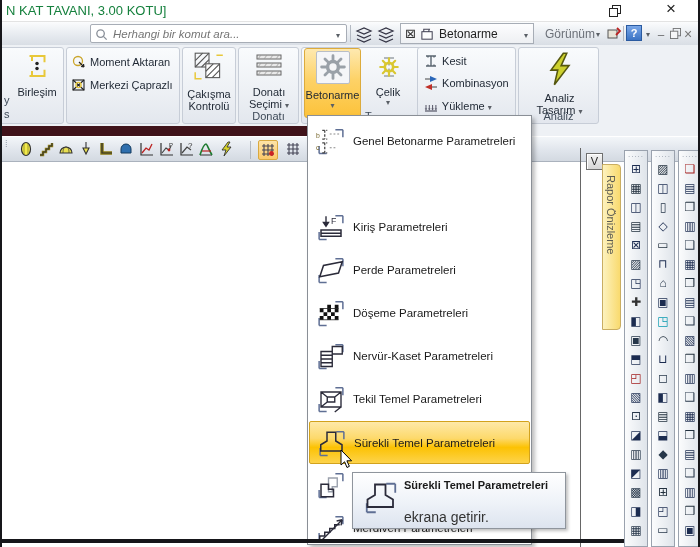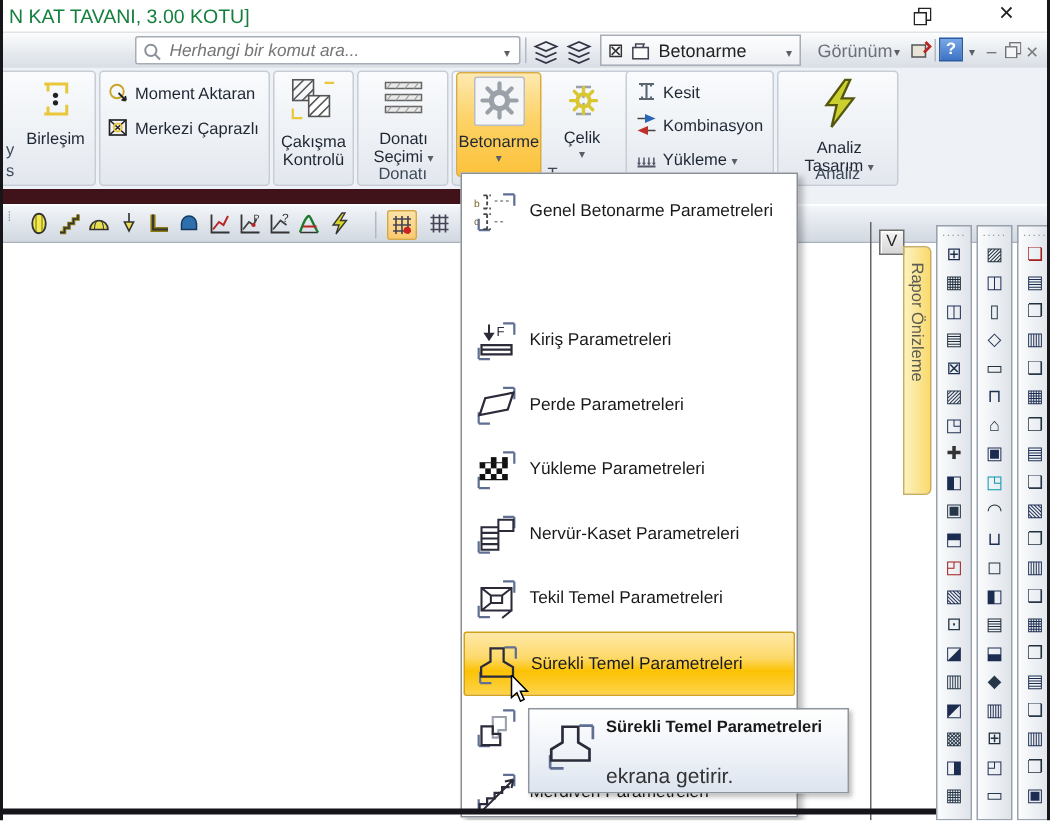--- a/index.html
+++ b/index.html
@@ -565,21 +565,21 @@
       <div class="menu-item" style="top: 90px;">
         <svg width="30" height="31" class="mi-ico">
           <use href="#m-kiris"></use>
         </svg>
         <span class="mi-label">Kiriş Parametreleri</span>
       </div>
       <div class="menu-item" style="top: 176px;">
         <svg width="30" height="31" class="mi-ico">
           <use href="#m-doseme"></use>
         </svg>
-        <span class="mi-label">Yükleme Parametreleri</span>
+        <span class="mi-label">Döşeme Parametreleri</span>
       </div>
       <div class="menu-item" style="top: 219px;">
         <svg width="30" height="31" class="mi-ico">
           <use href="#m-nervur"></use>
         </svg>
         <span class="mi-label">Nervür-Kaset Parametreleri</span>
       </div>
       <div class="menu-item" style="top: 262px;">
         <svg width="30" height="31" class="mi-ico">
           <use href="#m-tekil"></use>

